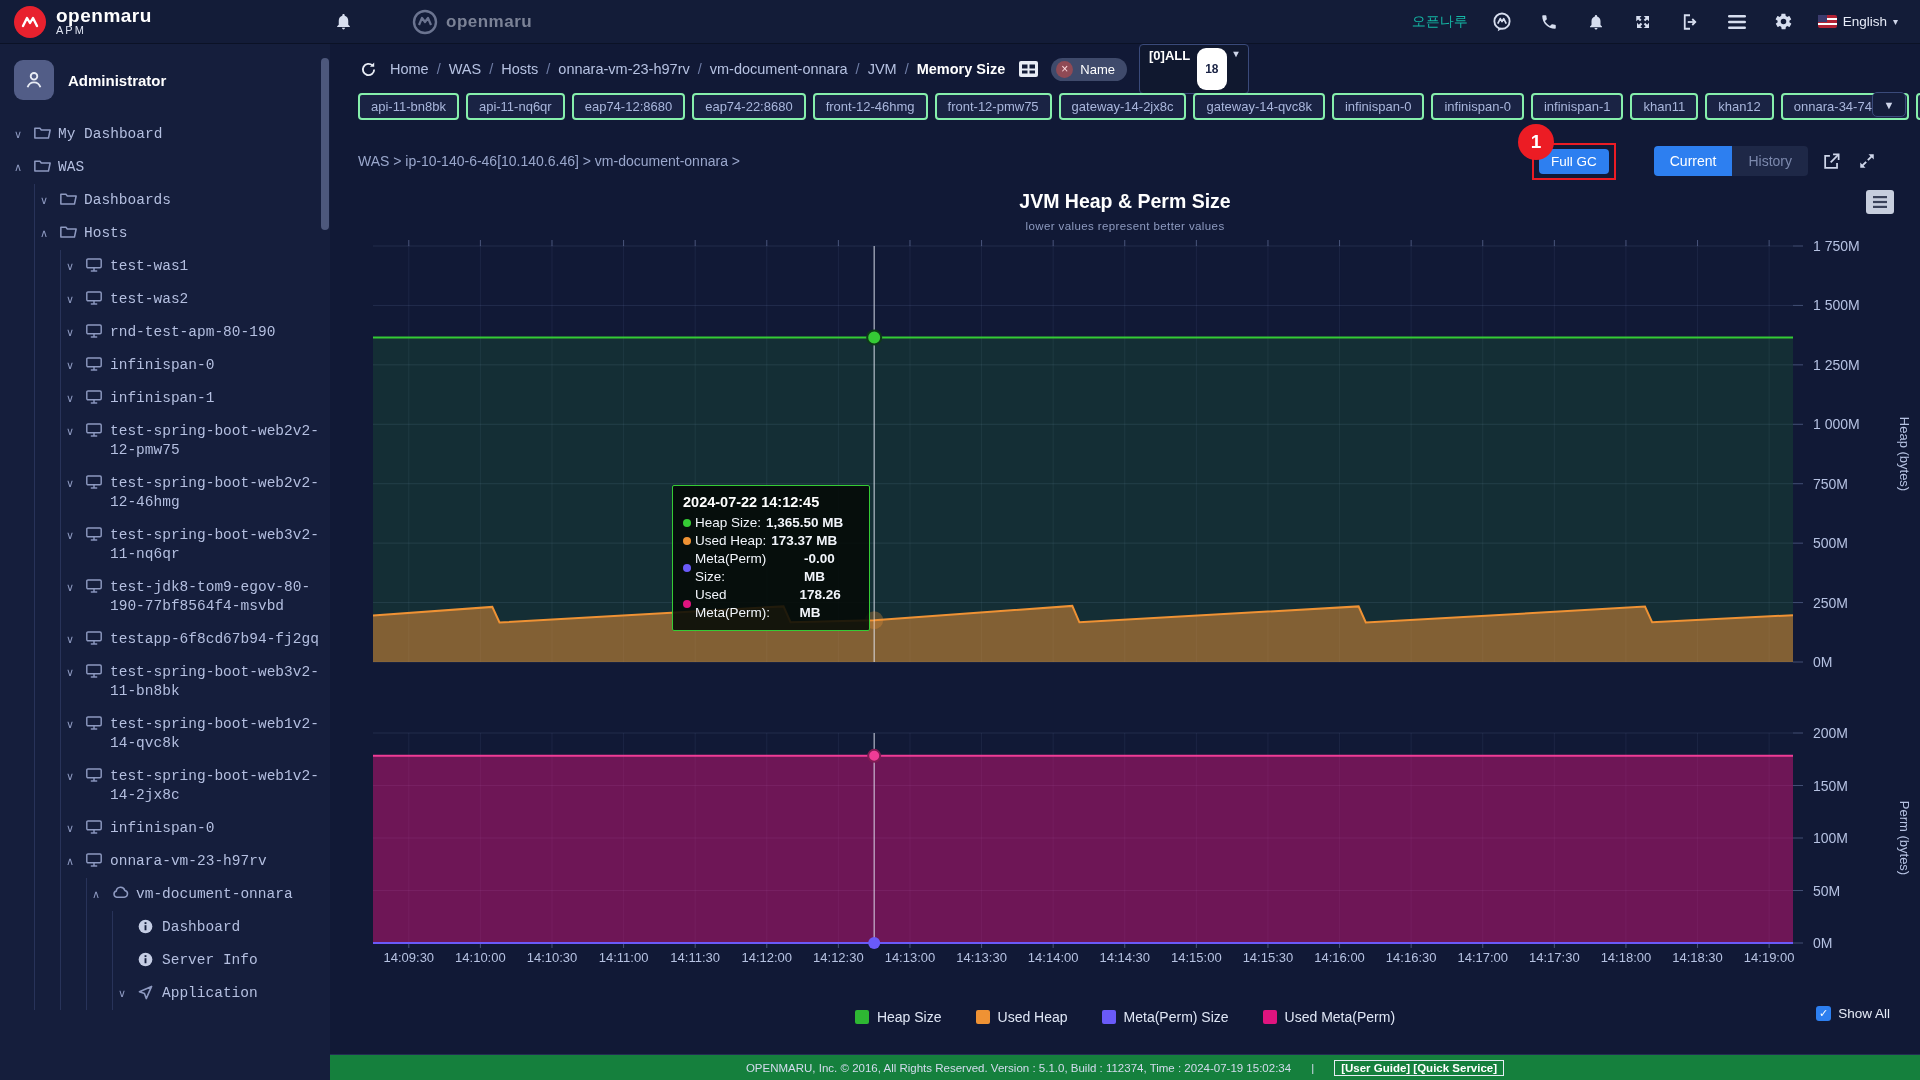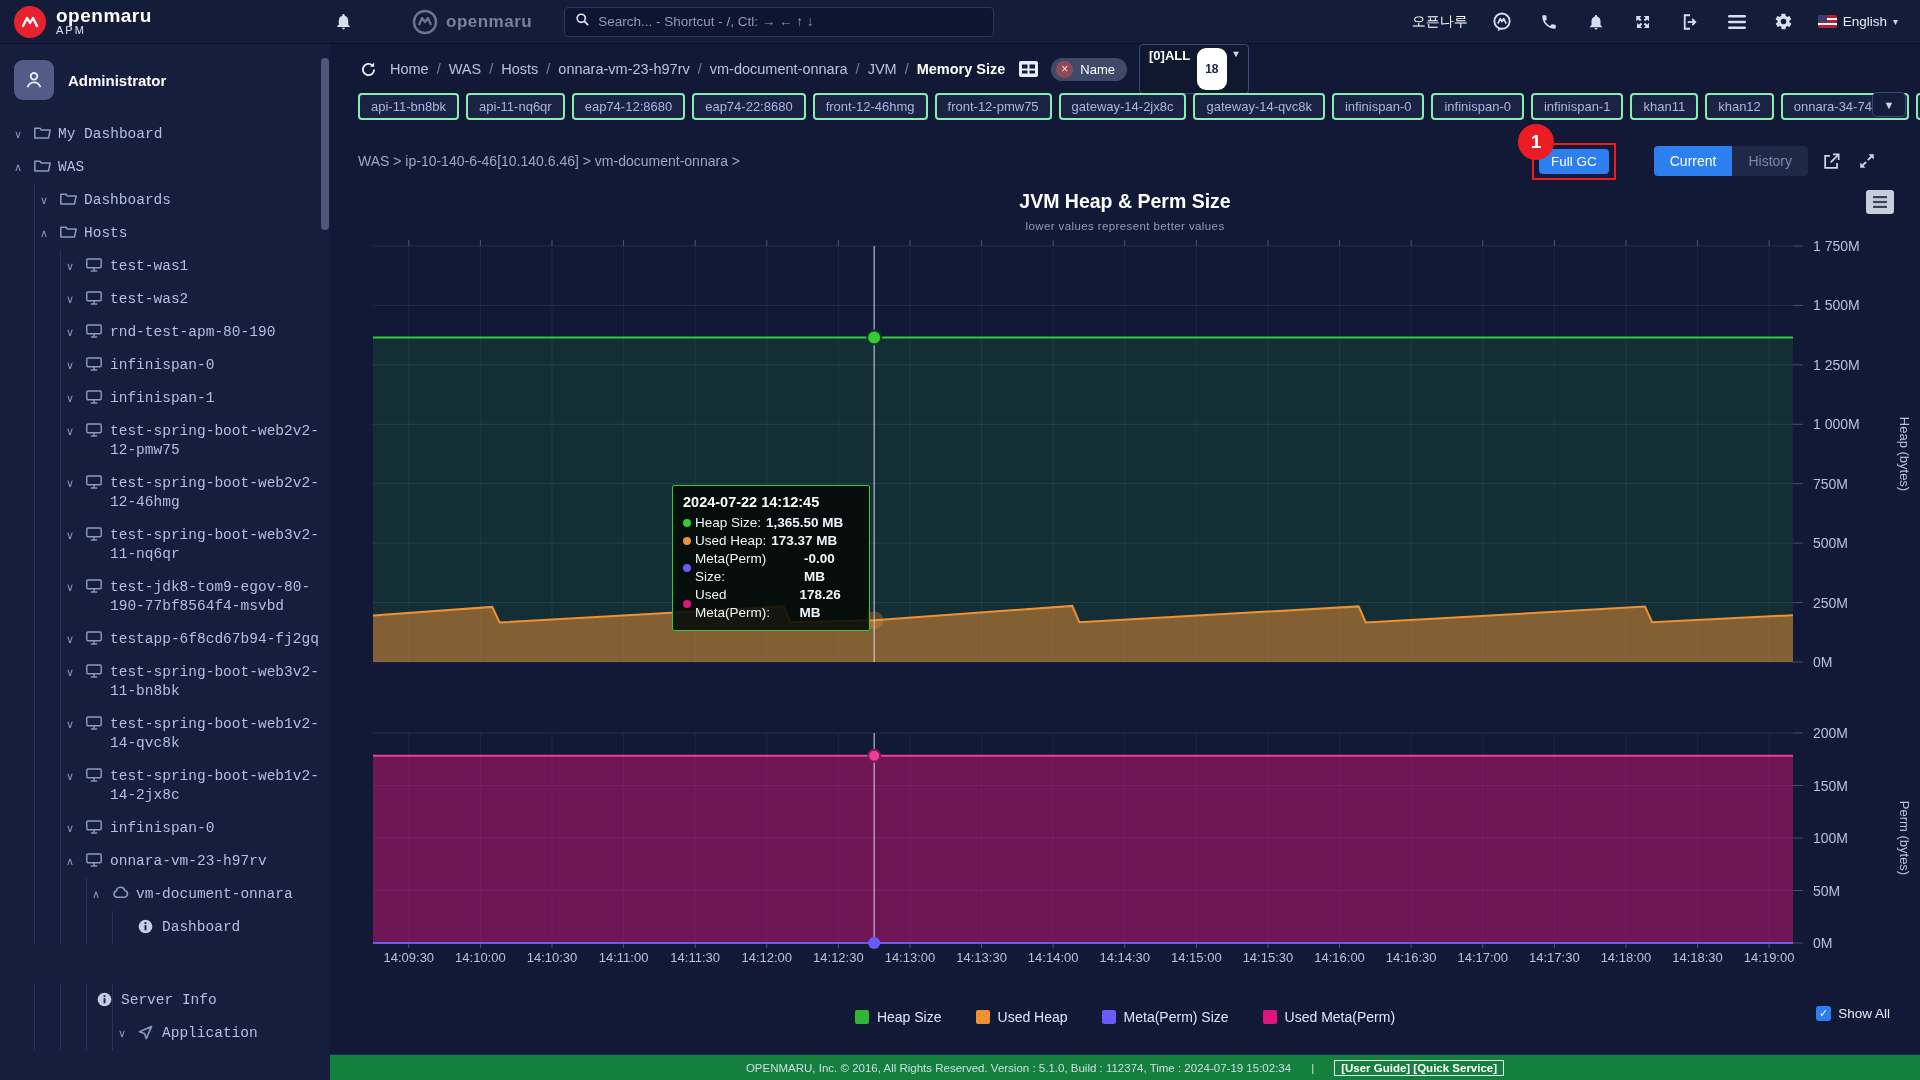--- a/index.html
+++ b/index.html
@@ -16,21 +16,21 @@
   .brand-mark{width:32px;height:32px;border-radius:50%;background:#e8212e;display:flex;align-items:center;justify-content:center;flex:none;}
   .brand-text .bn{color:#fff;font-size:19px;font-weight:bold;letter-spacing:.5px;line-height:17px;}
   .brand-text .bs{color:#dfe4f2;font-size:11px;letter-spacing:2px;}
   .hd-icon{color:#d7deef;display:flex;align-items:center;justify-content:center;width:26px;height:26px;flex:none;}
   .center-brand{display:flex;align-items:center;gap:8px;color:#6b7490;margin-left:56px;}
   .center-brand .cn{font-size:17px;font-weight:bold;letter-spacing:.5px;color:#7b8296;}
   .search{margin-left:32px;width:430px;height:30px;background:#0d1530;border:1px solid #2a3663;border-radius:4px;display:flex;align-items:center;padding:0 10px;gap:8px;}
   .search input{background:transparent;border:none;outline:none;color:#9aa7cc;font-size:13.5px;width:100%;font-family:"Liberation Sans",sans-serif;}
   .search input::placeholder{color:#8e9bc0;}
   .hd-right{margin-left:auto;display:flex;align-items:center;gap:21px;padding-right:22px;}
-  .hd-user{font-size:14px;color:#ffffff;}
+  .hd-user{font-size:14px;color:#14b8a6;}
   .lang{display:flex;align-items:center;gap:6px;font-size:13.5px;color:#e6ebf7;}
   .flag{width:19px;height:13px;border-radius:2px;background:
     linear-gradient(#b22234 0 20%,#fff 20% 40%,#b22234 40% 60%,#fff 60% 80%,#b22234 80% 100%);position:relative;flex:none;}
   .flag::after{content:"";position:absolute;left:0;top:0;width:9px;height:7px;background:#3c3b6e;}
   .caret{font-size:10px;color:#cfd6ea;}
   
   .sidebar{position:absolute;top:44px;left:0;bottom:0;width:330px;background:#151e3c;overflow:hidden;z-index:20;}
   .sb-scroll{position:absolute;top:14px;right:1px;width:8px;height:172px;border-radius:4px;background:#4d587c;}
   .admin{display:flex;align-items:center;gap:14px;padding:16px 14px 18px 14px;}
   .avatar{width:40px;height:40px;border-radius:9px;background:#525d87;display:flex;align-items:center;justify-content:center;flex:none;}
@@ -111,29 +111,20 @@
         <path d="M12 22c1.1 0 2-.9 2-2h-4c0 1.1.9 2 2 2zm6-6v-5c0-3.1-1.6-5.6-4.5-6.3V4c0-.8-.7-1.5-1.5-1.5S10.5 3.2 10.5 4v.7C7.6 5.4 6 7.9 6 11v5l-2 2v1h16v-1l-2-2z"></path>
       </svg>
   </span>
   <div class="center-brand">
     <svg width="26" height="26" viewBox="0 0 26 26">
         <circle cx="13" cy="13" r="11" fill="none" stroke="#6b7490" stroke-width="2.4"></circle>
         <polyline points="7,16 10,9 13,13 16,9 19,16" fill="none" stroke="#6b7490" stroke-width="2.2" stroke-linejoin="round"></polyline>
       </svg>
     <span class="cn">openmaru</span>
   </div>
-  <div class="search">
-    <span>
-      <svg width="15" height="15" viewBox="0 0 24 24" fill="none" stroke="#e6ebf7" stroke-width="2.6">
-          <circle cx="10" cy="10" r="6.5"></circle>
-          <line x1="15" y1="15" x2="21" y2="21"></line>
-        </svg>
-    </span>
-    <input placeholder="Search... - Shortcut - /, Ctl: → ← ↑ ↓" style="">
-  </div>
   <div class="hd-right">
     <span class="hd-user">오픈나루</span>
     <span class="hd-icon">
       <svg width="22" height="22" viewBox="0 0 26 26">
           <circle cx="13" cy="12" r="9" fill="none" stroke="#d7deef" stroke-width="2.2"></circle>
           <polyline points="8,15 11,9 13,12.5 15,9 18,15" fill="none" stroke="#d7deef" stroke-width="2" stroke-linejoin="round"></polyline>
           <path d="M9 20 L8 24 L13 21 Z" fill="#d7deef"></path>
         </svg>
     </span>
     <span class="hd-icon">
@@ -403,21 +394,21 @@
         <span class="chev"></span>
         <span class="ticon">
           <svg width="15" height="15" viewBox="0 0 16 16">
             <circle cx="8" cy="8" r="7.3" fill="#c5cde4"></circle>
             <rect x="7" y="6.6" width="2" height="5.4" fill="#151e3c"></rect>
             <rect x="7" y="3.4" width="2" height="2" fill="#151e3c"></rect>
           </svg>
         </span>
         <span class="tlabel">Dashboard</span>
       </div>
-      <div class="tree-item" style="padding-left: 77px; background-image: linear-gradient(rgb(40, 51, 89), rgb(40, 51, 89)), linear-gradient(rgb(40, 51, 89), rgb(40, 51, 89)), linear-gradient(rgb(40, 51, 89), rgb(40, 51, 89)), linear-gradient(rgb(40, 51, 89), rgb(40, 51, 89)); background-position: 34px 0px, 60px 0px, 86px 0px, 112px 0px; background-repeat: no-repeat; background-size: 1px 100%; margin-top: 40px;">
+      <div class="tree-item" style="padding-left: 118px; background-image: linear-gradient(rgb(40, 51, 89), rgb(40, 51, 89)), linear-gradient(rgb(40, 51, 89), rgb(40, 51, 89)), linear-gradient(rgb(40, 51, 89), rgb(40, 51, 89)), linear-gradient(rgb(40, 51, 89), rgb(40, 51, 89)); background-position: 34px 0px, 60px 0px, 86px 0px, 112px 0px; background-repeat: no-repeat; background-size: 1px 100%;">
         <span class="chev"></span>
         <span class="ticon">
           <svg width="15" height="15" viewBox="0 0 16 16">
             <circle cx="8" cy="8" r="7.3" fill="#c5cde4"></circle>
             <rect x="7" y="6.6" width="2" height="5.4" fill="#151e3c"></rect>
             <rect x="7" y="3.4" width="2" height="2" fill="#151e3c"></rect>
           </svg>
         </span>
         <span class="tlabel">Server Info</span>
       </div>

